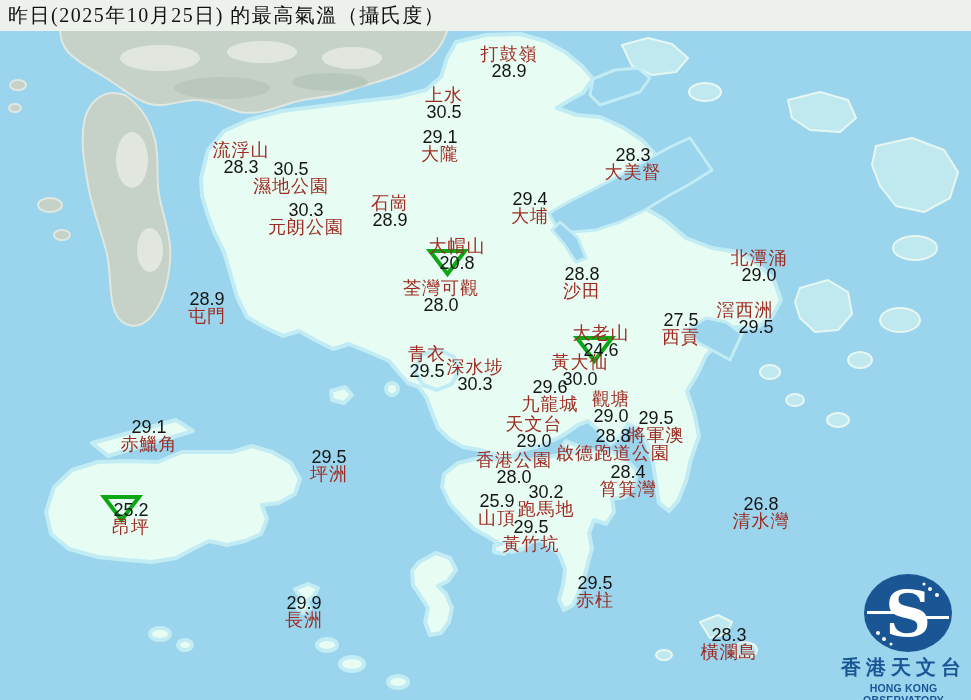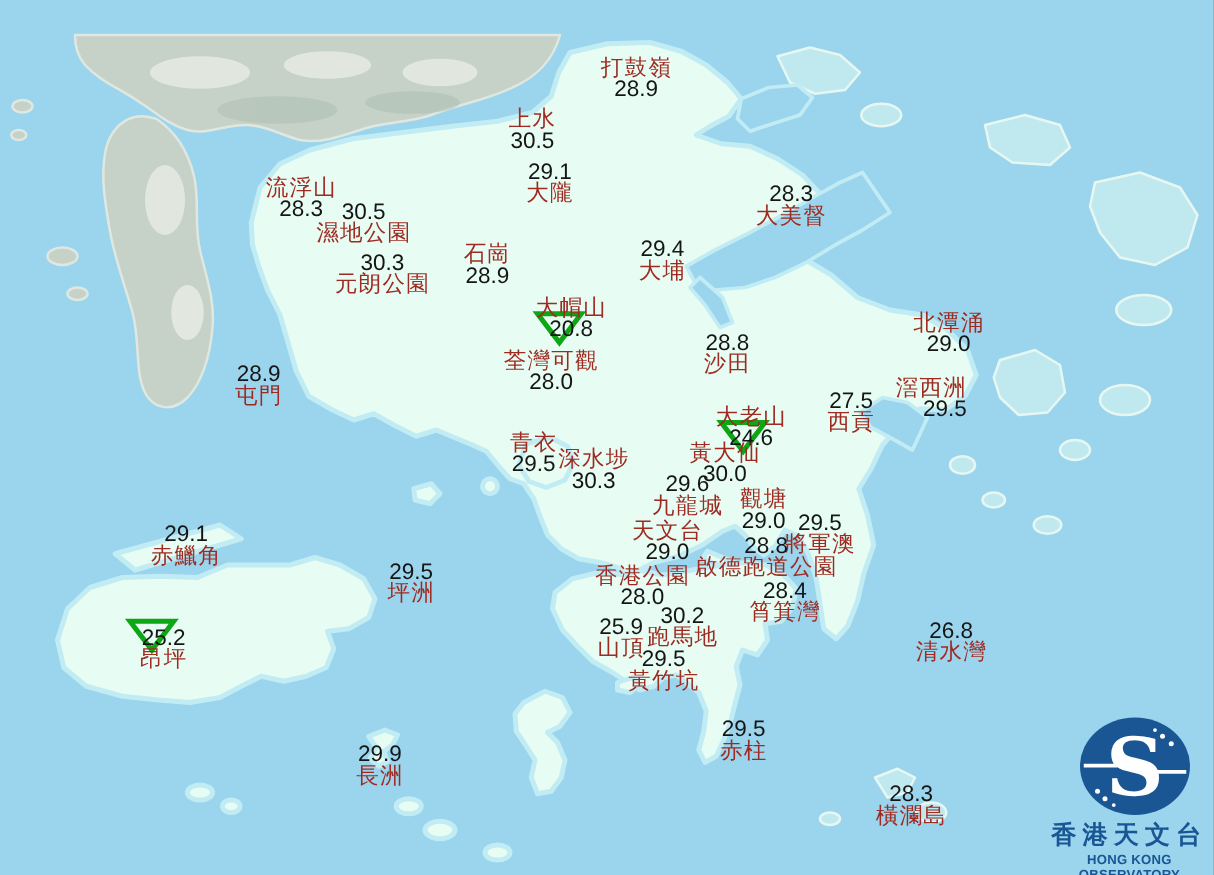--- a/index.html
+++ b/index.html
@@ -141,27 +141,30 @@
         <circle cx="930" cy="589" r="2"></circle>
           <circle cx="937" cy="595" r="2"></circle>
           <circle cx="924" cy="584" r="1.5"></circle>
         <circle cx="884" cy="639" r="2"></circle>
           <circle cx="878" cy="633" r="2"></circle>
           <circle cx="891" cy="644" r="1.5"></circle>
       </g>
     </g>
   </svg>
 
+  <div class="title-strip">
+    <div class="map-title">昨日(2025年10月25日) 的最高氣溫（攝氏度）</div>
+  </div>
 
   <div class="stations-layer" id="stations-layer">
       <div class="station" style="left: 509px; top: 46px;">
         <div class="name">打鼓嶺</div>
         <div class="temp">28.9</div>
       </div>
-      <div class="station" style="left: 426px; top: 87px;">
+      <div class="station" style="left: 444px; top: 87px;">
         <div class="name">上水</div>
         <div class="temp">30.5</div>
       </div>
       <div class="station" style="left: 440px; top: 129px;">
         <div class="temp">29.1</div>
         <div class="name">大隴</div>
       </div>
       <div class="station" style="left: 241px; top: 142px;">
         <div class="name">流浮山</div>
         <div class="temp">28.3</div>

